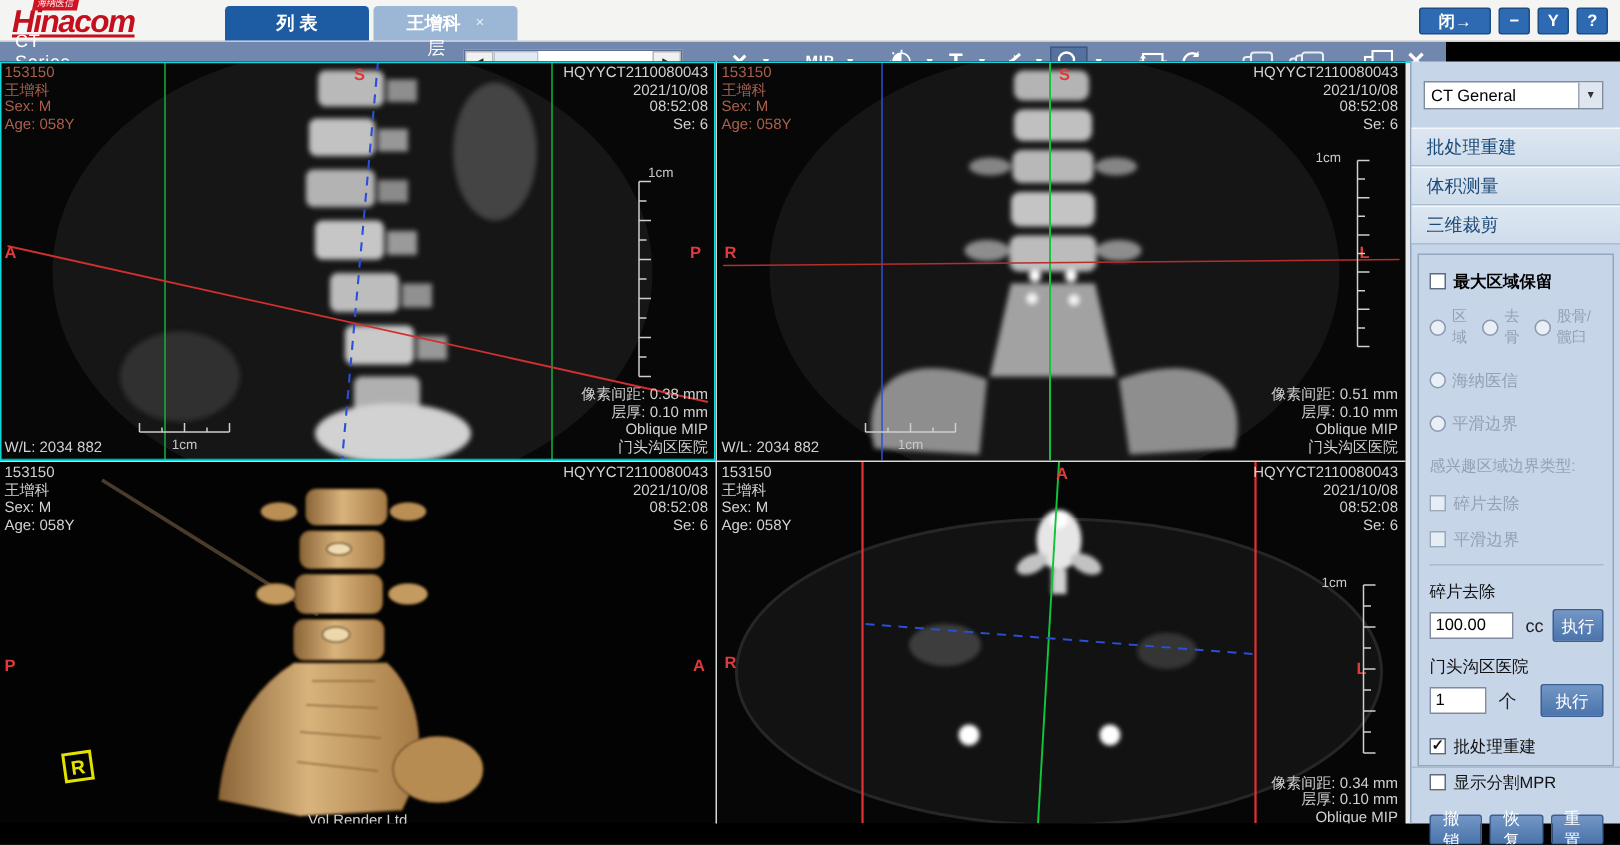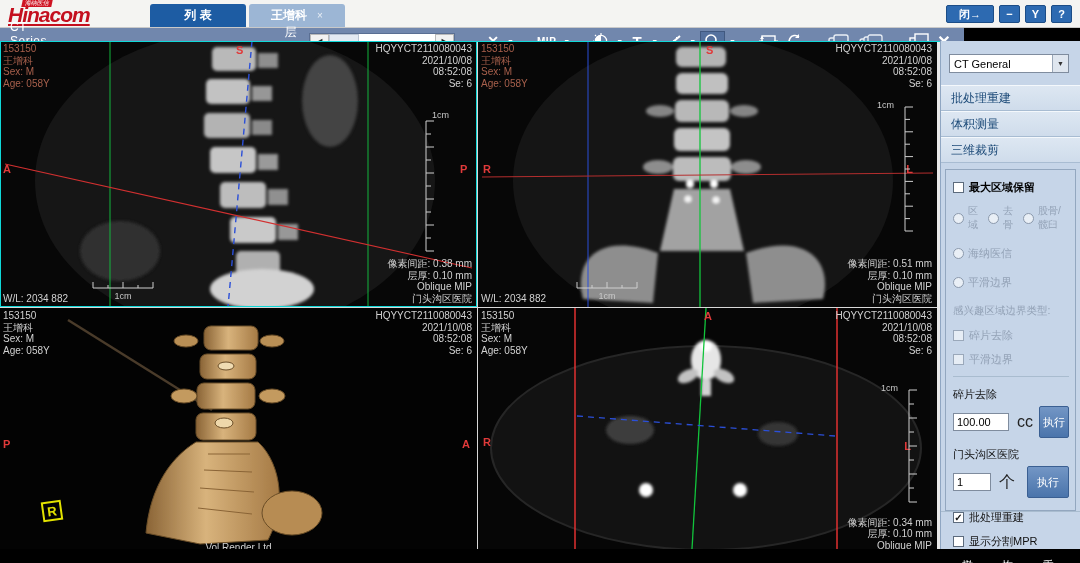--- a/index.html
+++ b/index.html
@@ -78,22 +78,22 @@
   .ckbox.dis{background:#e6edf5;border-color:#9aa8ba;}
   .rdo{width:11px;height:11px;border:1px solid #8b99ac;border-radius:50%;background:#e9eff6;margin-right:4px;flex:0 0 auto;}
   .dis-t{color:#93a2b6;}
   .blab{font-weight:bold;color:#000;}
   .rgroup{display:flex;gap:7px;margin-bottom:10px;}
   .rgroup .ritem{display:flex;align-items:center;font-size:10px;}
   .btitle{color:#93a2b6;margin:14px 0 10px 0;font-size:10.5px;}
   .divline{border-top:1px solid #a9bccf;margin:4px 0 10px 0;}
   .fld{width:56px;height:18px;background:#fff;border:1px solid #7f8c9e;font-size:11px;padding:0 3px;font-family:"Liberation Sans",sans-serif;}
   .fld.small{width:38px;}
-  .unit{margin:0 6px 0 8px;font-size:16px;color:#222;}
-  .exebtn{margin-left:auto;width:42px;height:32px;background:linear-gradient(#7396c5,#4a74ab);border:1px solid #3a5f92;color:#fff;font-size:11px;display:flex;align-items:center;justify-content:center;border-radius:2px;}
+  .unit{margin:0 6px 0 8px;font-size:12px;color:#222;}
+  .exebtn{margin-left:auto;width:42px;height:22px;background:linear-gradient(#7396c5,#4a74ab);border:1px solid #3a5f92;color:#fff;font-size:11px;display:flex;align-items:center;justify-content:center;border-radius:2px;}
   .acts{display:flex;gap:5px;margin-top:14px;}
   .actbtn{height:20px;padding:0 8px;background:linear-gradient(#7396c5,#4a74ab);border:1px solid #3a5f92;color:#fff;font-size:11px;display:flex;align-items:center;justify-content:center;border-radius:2px;}
   .panel-endline{position:absolute;left:0;top:470px;width:140px;border-top:1px solid #a9bccf;}
   .lblk{margin-bottom:4px;}
 </style>
 </head>
 <body>
 
 <div class="app">
 

